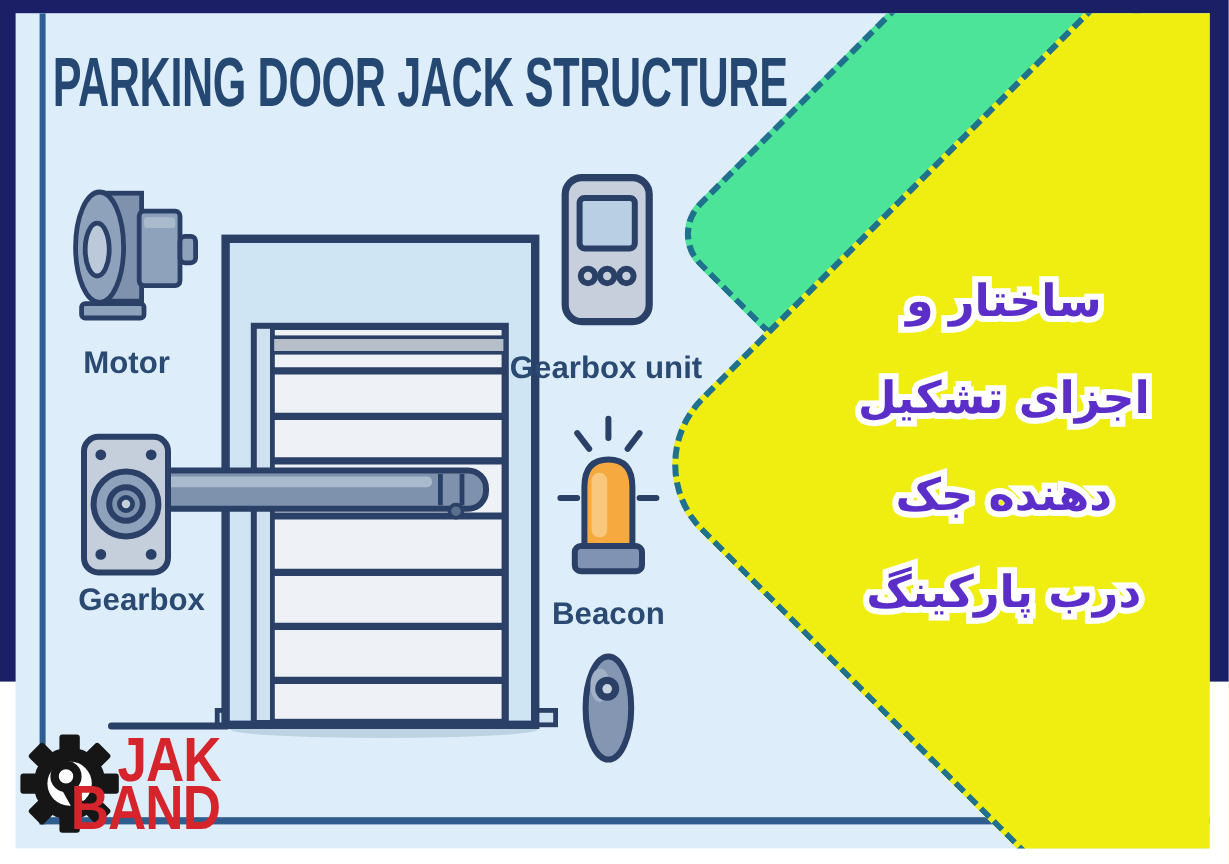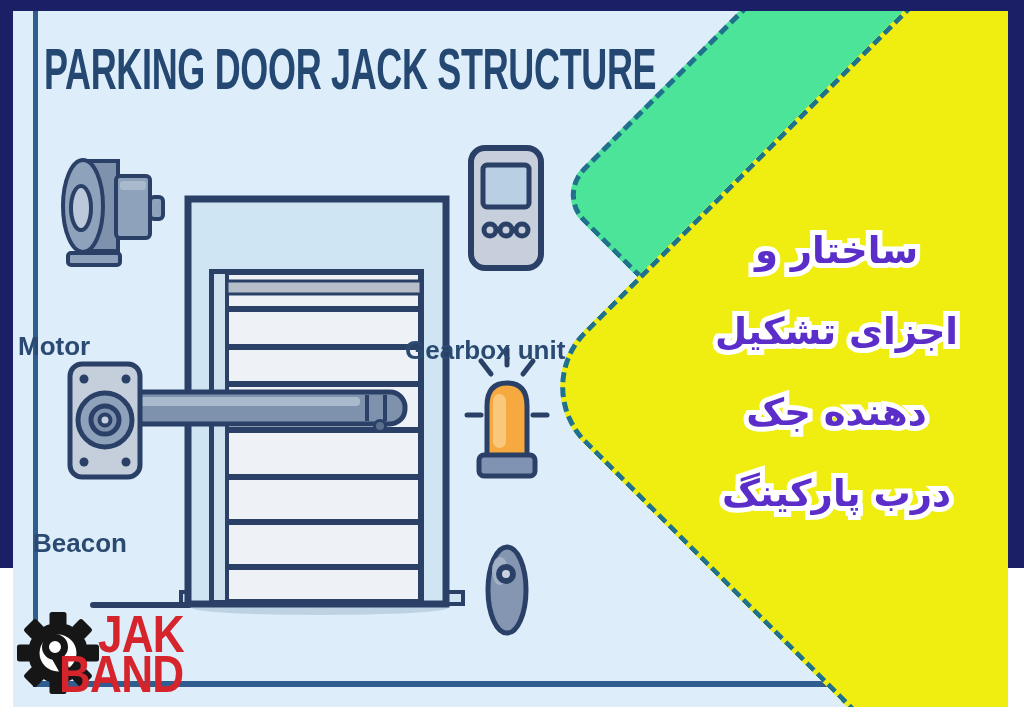--- a/index.html
+++ b/index.html
@@ -36,22 +36,22 @@
     position:absolute; left:31px; top:28px; line-height:60px;
     font-size:58px; font-weight:bold; letter-spacing:-0.5px;
     color:#254872; white-space:nowrap;
     transform:scaleX(0.62); transform-origin:left top;
   }
 
   .icon { position:absolute; }
   .icon svg { display:block; }
 
   .comp-label {
-    position:absolute; text-align:left;
-    font-size:26px; font-weight:bold; color:#2a4a72;margin-top:44px;
+    position:absolute; text-align:center;
+    font-size:26px; font-weight:bold; color:#2a4a72;
   }
   .lbl-motor     { left:5px;   top:276px; width:175px; }
   .lbl-gearbox   { left:20px;  top:473px; width:170px; }
   .lbl-control   { left:392px; top:280px; width:200px; }
   .lbl-beacon    { left:394px; top:485px; width:200px; }
   .lbl-photocell { left:392px; top:631px; width:200px; }
 
   
   .fa-overlay { position:absolute; left:615px; top:199px; width:385px; height:340px; }
   .fa-layer {
@@ -169,22 +169,23 @@
     <div class="icon" style="left:469px; top:532px;">
       <svg width="50" height="95" viewBox="0 0 50 95">
         <ellipse cx="25" cy="47" rx="19" ry="43" fill="#8496b2" stroke="#2b4067" stroke-width="5"></ellipse>
         <ellipse cx="18" cy="28" rx="8" ry="14" fill="#a2b1c6"></ellipse>
         <circle cx="24" cy="31" r="10" fill="#2b4067"></circle>
         <circle cx="24" cy="31" r="4" fill="#c9d3df"></circle>
       </svg>
     </div>
 
     <div class="comp-label lbl-motor">Motor</div>
-    <div class="comp-label lbl-gearbox">Beacon</div>
+    <div class="comp-label lbl-gearbox">Gearbox</div>
     <div class="comp-label lbl-control">Gearbox unit</div>
+    <div class="comp-label lbl-beacon">Beacon</div>
 
     <div class="fa-overlay">
       <div class="fa-layer fa-stroke" aria-hidden="true">
         <div>ساختار و</div>
         <div>اجزای تشکیل</div>
         <div>دهنده جک</div>
         <div>درب پارکینگ</div>
       </div>
       <div class="fa-layer fa-fill">
         <div>ساختار و</div>

